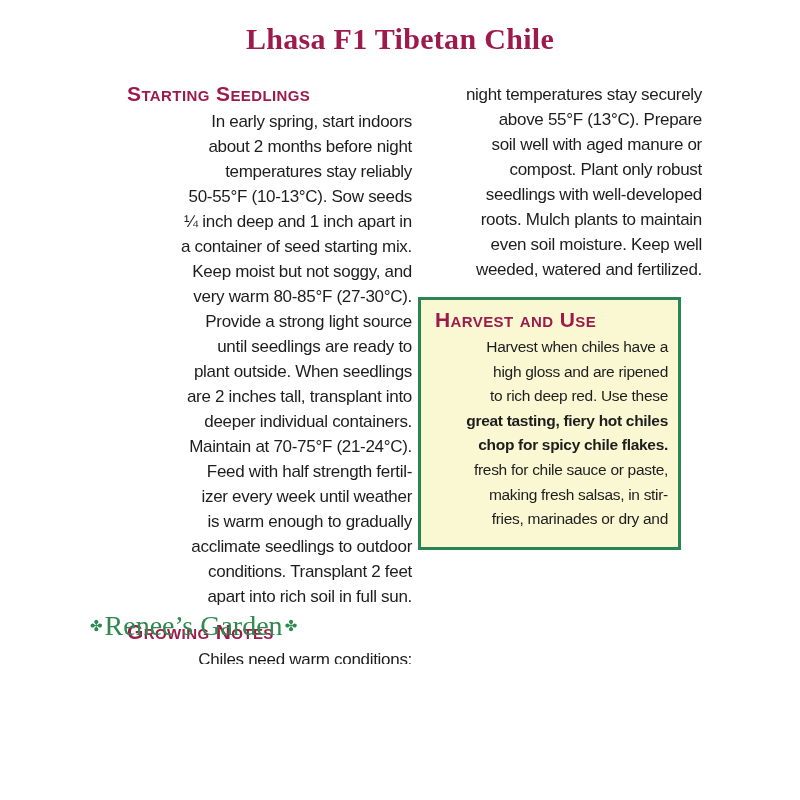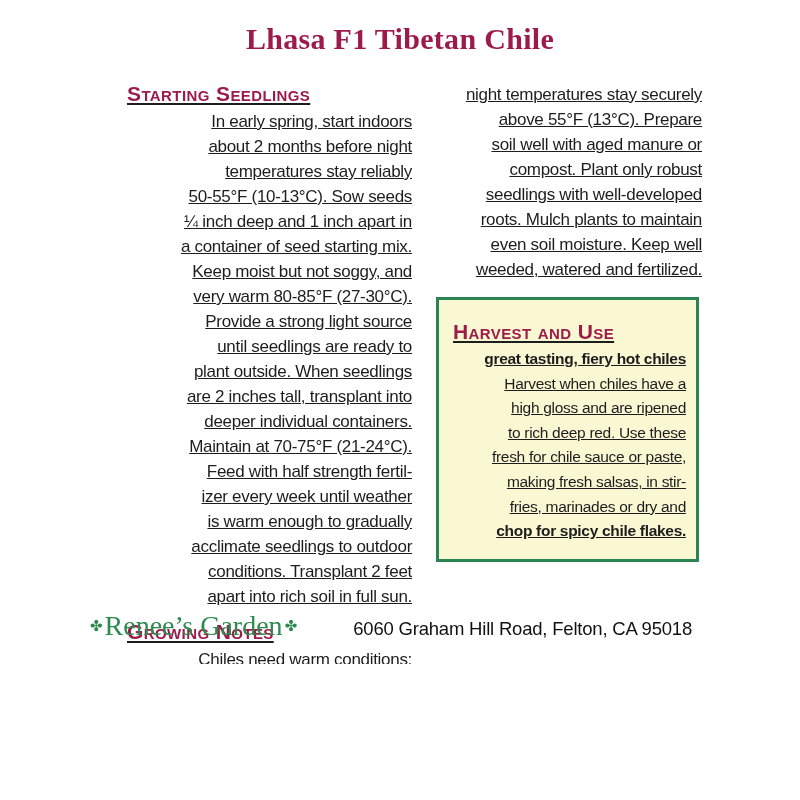--- a/index.html
+++ b/index.html
@@ -17,23 +17,22 @@
     padding-top: 22px;
     text-align: center;
     font-family: "Liberation Serif", serif;
     font-weight: bold;
     font-size: 30px;
     letter-spacing: 0.3px;
     color: #9d1b4a;
   }
   .columns {
     display: flex;
-    gap: 24px;
+    gap: 6px;
     padding: 26px 98px 0 127px;
-    text-decoration: underline;
   }
   .col-left  { flex: 0 0 285px; }
   .col-right { flex: 1 1 auto; }
   .heading {
     margin: 0 0 3px 0;
     font-size: 21px;
     font-weight: bold;
     font-variant: small-caps;
     letter-spacing: 0.4px;
     color: #9d1b4a;
@@ -45,21 +44,21 @@
     line-height: 25px;
     letter-spacing: -0.3px;
     white-space: pre-line;
     text-align: right;
   }
   .body-text.indent-first { text-indent: 14px; }
   .harvest-box {
     margin-top: 15px;
     border: 3px solid #2b8454;
     background: #faf7d3;
-    padding: 20px 10px 15px 14px;
+    padding: 8px 10px 15px 14px;
     width: 233px;
   }
   .harvest-box .body-text {
     font-size: 15.5px;
     line-height: 24.6px;
   }
   .harvest-box .bold { font-weight: bold; }
   .footer {
     position: absolute;
     left: 0;
@@ -133,35 +132,34 @@
 above 55°F (13°C). Prepare
 soil well with aged manure or
 compost. Plant only robust
 seedlings with well-developed
 roots. Mulch plants to maintain
 even soil moisture. Keep well
 weeded, watered and fertilized.</p>
 
       <div class="harvest-box">
         <h2 class="heading">Harvest and Use</h2>
-        <p class="body-text bold">great tasting, fiery hot chiles</p>
         <p class="body-text">Harvest when chiles have a
 high gloss and are ripened
 to rich deep red. Use these</p>
+        <p class="body-text bold">great tasting, fiery hot chiles</p>
+        <p class="body-text bold">chop for spicy chile flakes.</p>
         <p class="body-text">fresh for chile sauce or paste,
 making fresh salsas, in stir-
 fries, marinades or dry and</p>
-        <p class="body-text bold">chop for spicy chile flakes.</p>
       </div>
     </div>
 
   </div>
 
   <div class="footer">
     <div class="logo">
       <span class="ornament">✤</span><span>Renee’s Garden</span><span class="ornament">✤</span>
     </div>
     <div class="address">
-      <div>6060 Graham Hill Road, Felton, CA 95018</div>
     </div>
   </div>
 
 </div>
 
 </body></html>

